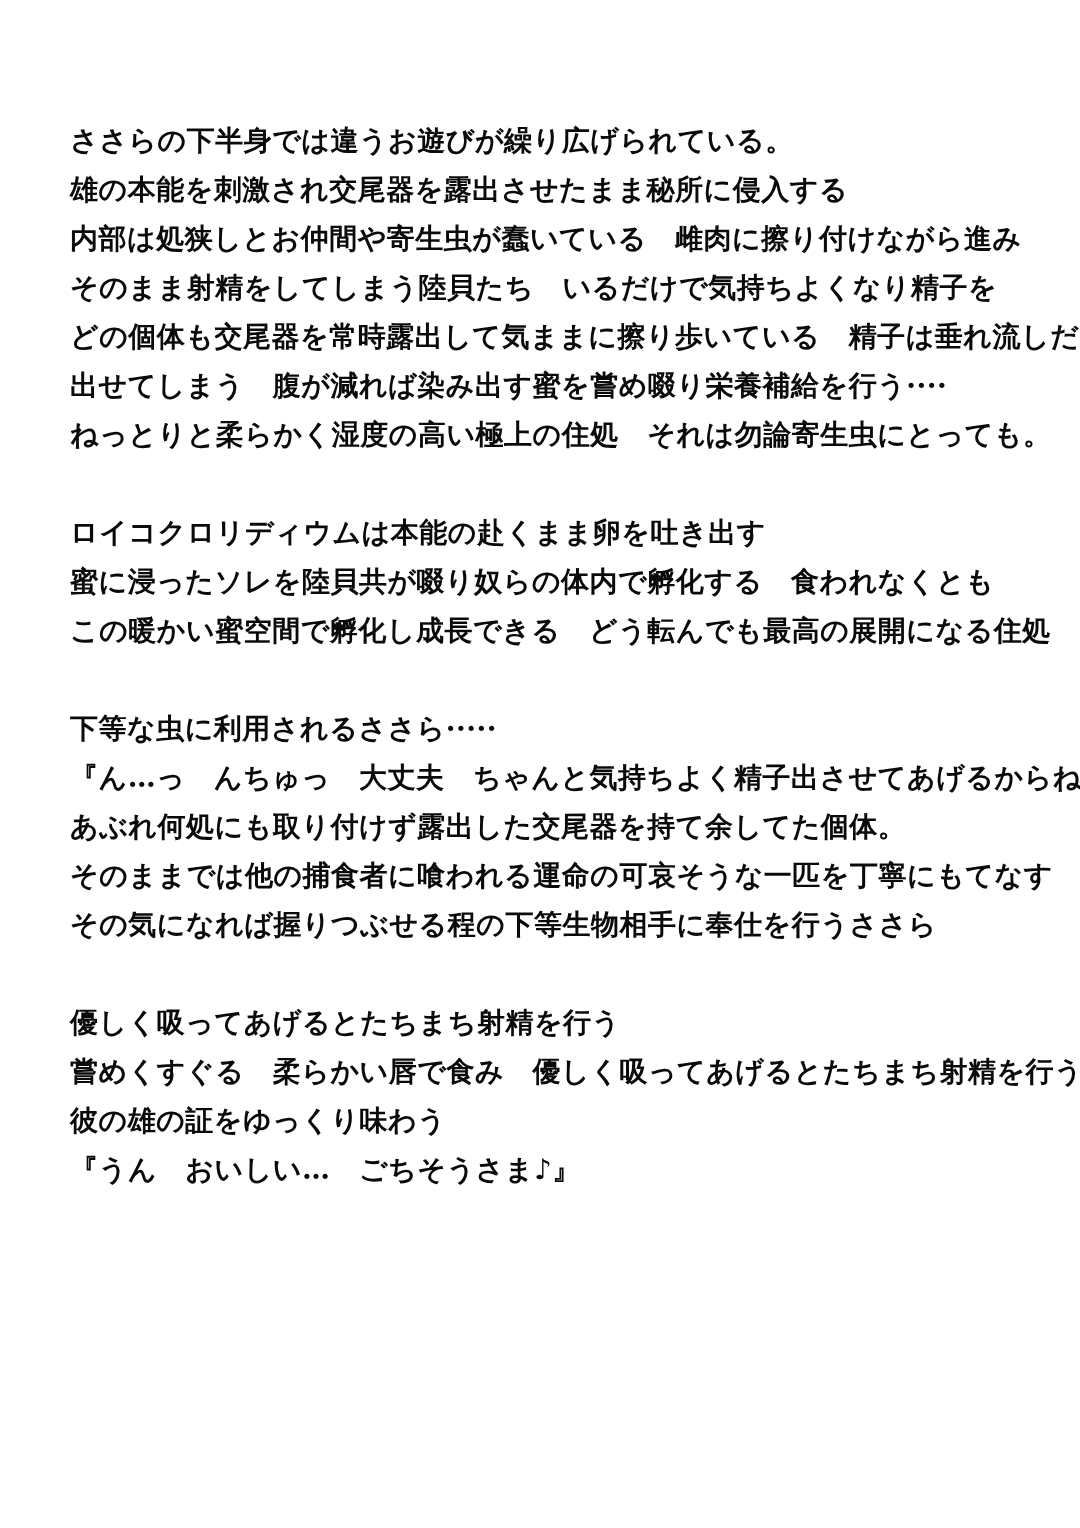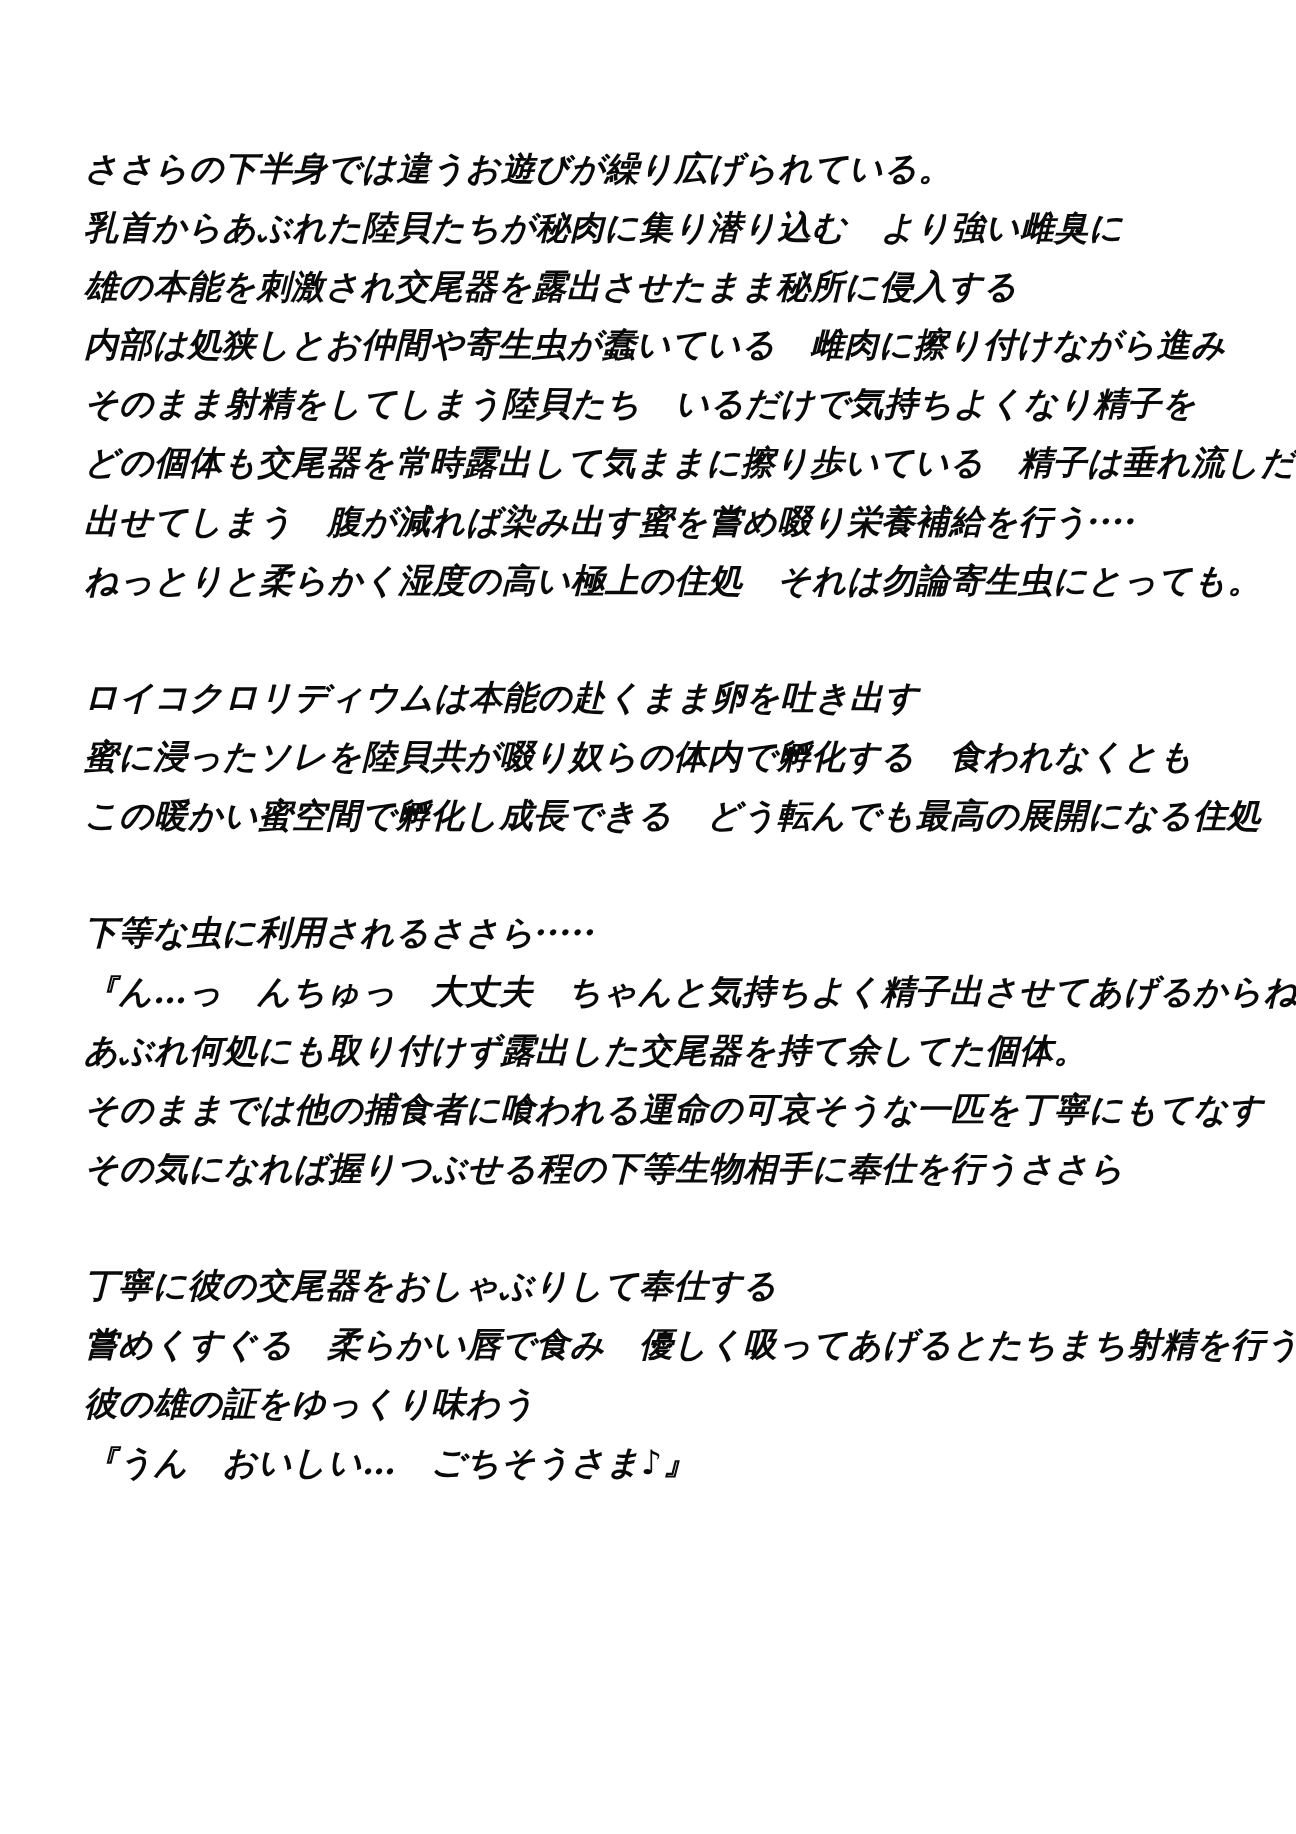--- a/index.html
+++ b/index.html
@@ -16,38 +16,36 @@
     box-sizing: border-box;
     width: 1080px;
     height: 1528px;
     padding: 116px 28px 0 70px;
     background: #ffffff;
     color: #0a0a0a;
     font-family: "DejaVu Serif", "Liberation Serif", serif;
     font-weight: 600;
     font-size: 28px;
     line-height: 49px;
-    font-style: italic;
   }
   .para {
     margin: 0 0 49px 0;
   }
   .line {
     white-space: pre;
     letter-spacing: 0.5px;
   }
 </style>
 </head>
 <body>
 
 <div class="page">
 
   <section class="para">
     <div class="line">ささらの下半身では違うお遊びが繰り広げられている。</div>
-    <div class="line">乳首からあぶれた陸貝たちが秘肉に集り潜り込む　より強い雌臭に</div>
     <div class="line">雄の本能を刺激され交尾器を露出させたまま秘所に侵入する</div>
     <div class="line">内部は処狭しとお仲間や寄生虫が蠢いている　雌肉に擦り付けながら進み</div>
     <div class="line">そのまま射精をしてしまう陸貝たち　いるだけで気持ちよくなり精子を</div>
     <div class="line">どの個体も交尾器を常時露出して気ままに擦り歩いている　精子は垂れ流しだ</div>
     <div class="line">出せてしまう　腹が減れば染み出す蜜を嘗め啜り栄養補給を行う····</div>
     <div class="line">ねっとりと柔らかく湿度の高い極上の住処　それは勿論寄生虫にとっても。</div>
   </section>
 
   <section class="para">
     <div class="line">ロイコクロリディウムは本能の赴くまま卵を吐き出す</div>
@@ -57,19 +55,19 @@
 
   <section class="para">
     <div class="line">下等な虫に利用されるささら·····</div>
     <div class="line">『ん…っ　んちゅっ　大丈夫　ちゃんと気持ちよく精子出させてあげるからね…』</div>
     <div class="line">あぶれ何処にも取り付けず露出した交尾器を持て余してた個体。</div>
     <div class="line">そのままでは他の捕食者に喰われる運命の可哀そうな一匹を丁寧にもてなす</div>
     <div class="line">その気になれば握りつぶせる程の下等生物相手に奉仕を行うささら</div>
   </section>
 
   <section class="para">
-    <div class="line">丁寧に彼の交尾器をおしゃぶりして奉仕する</div>
+    <div class="line">優しく吸ってあげるとたちまち射精を行う</div>
     <div class="line">嘗めくすぐる　柔らかい唇で食み　優しく吸ってあげるとたちまち射精を行う。</div>
     <div class="line">彼の雄の証をゆっくり味わう</div>
     <div class="line">『うん　おいしい…　ごちそうさま♪』</div>
   </section>
 
 </div>
 
 </body></html>

